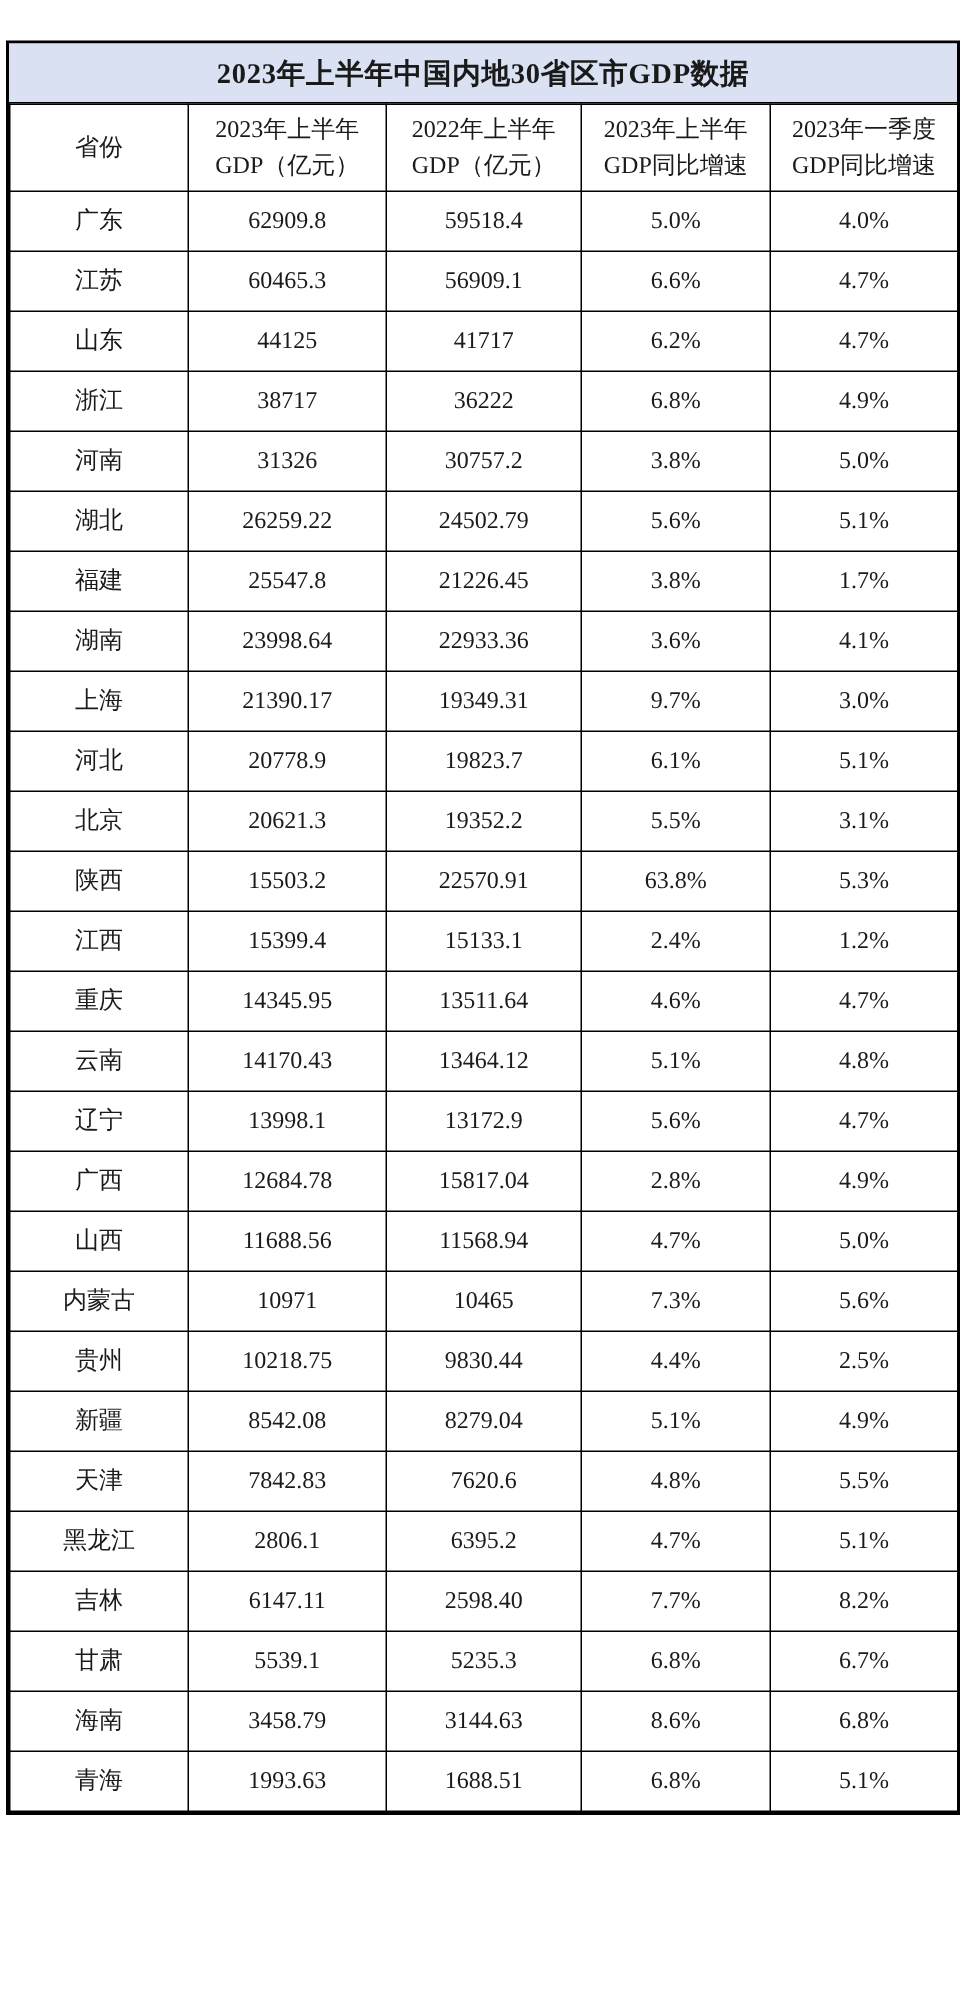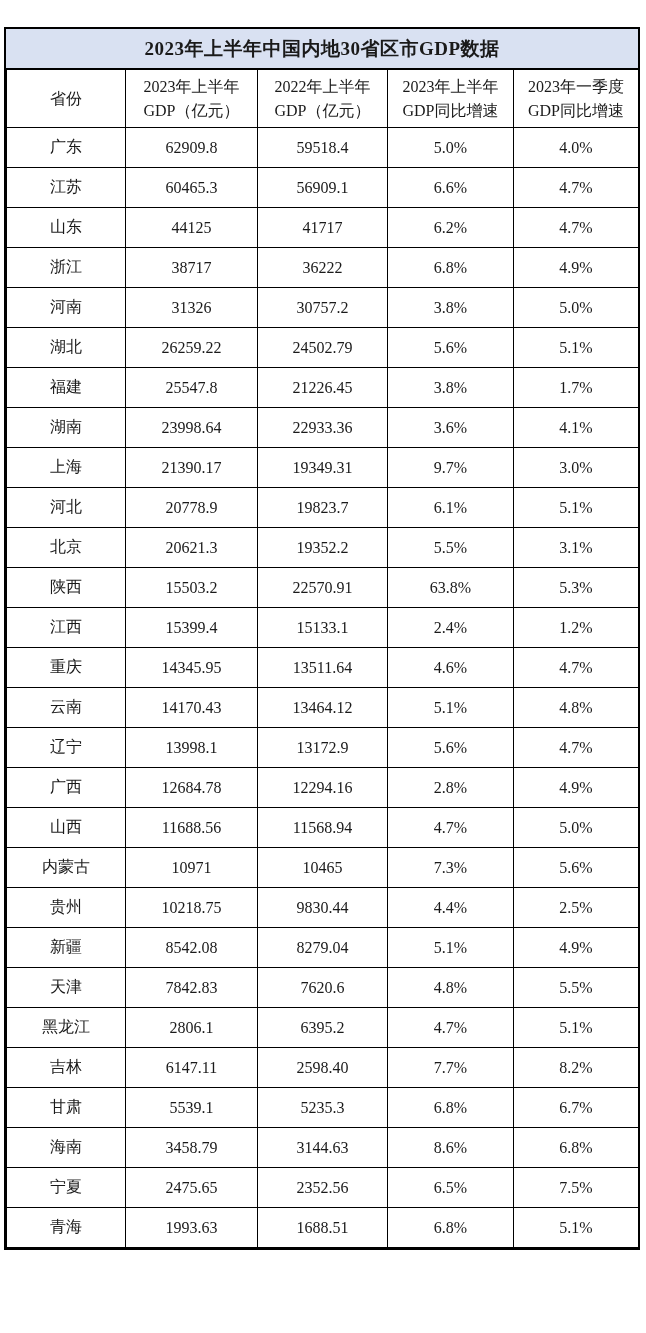--- a/index.html
+++ b/index.html
@@ -211,21 +211,21 @@
           <tr>
         <td>辽宁</td>
         <td>13998.1</td>
         <td>13172.9</td>
         <td>5.6%</td>
         <td>4.7%</td>
       </tr>
           <tr>
         <td>广西</td>
         <td>12684.78</td>
-        <td>12294.16</td>
+        <td>15817.04</td>
         <td>2.8%</td>
         <td>4.9%</td>
       </tr>
           <tr>
         <td>山西</td>
         <td>11688.56</td>
         <td>11568.94</td>
         <td>4.7%</td>
         <td>5.0%</td>
       </tr>
@@ -279,27 +279,20 @@
         <td>6.7%</td>
       </tr>
           <tr>
         <td>海南</td>
         <td>3458.79</td>
         <td>3144.63</td>
         <td>8.6%</td>
         <td>6.8%</td>
       </tr>
           <tr>
-        <td>宁夏</td>
-        <td>2475.65</td>
-        <td>2352.56</td>
-        <td>6.5%</td>
-        <td>7.5%</td>
-      </tr>
-          <tr>
         <td>青海</td>
         <td>1993.63</td>
         <td>1688.51</td>
         <td>6.8%</td>
         <td>5.1%</td>
       </tr>
         </tbody>
     </table>
 
   </div>

